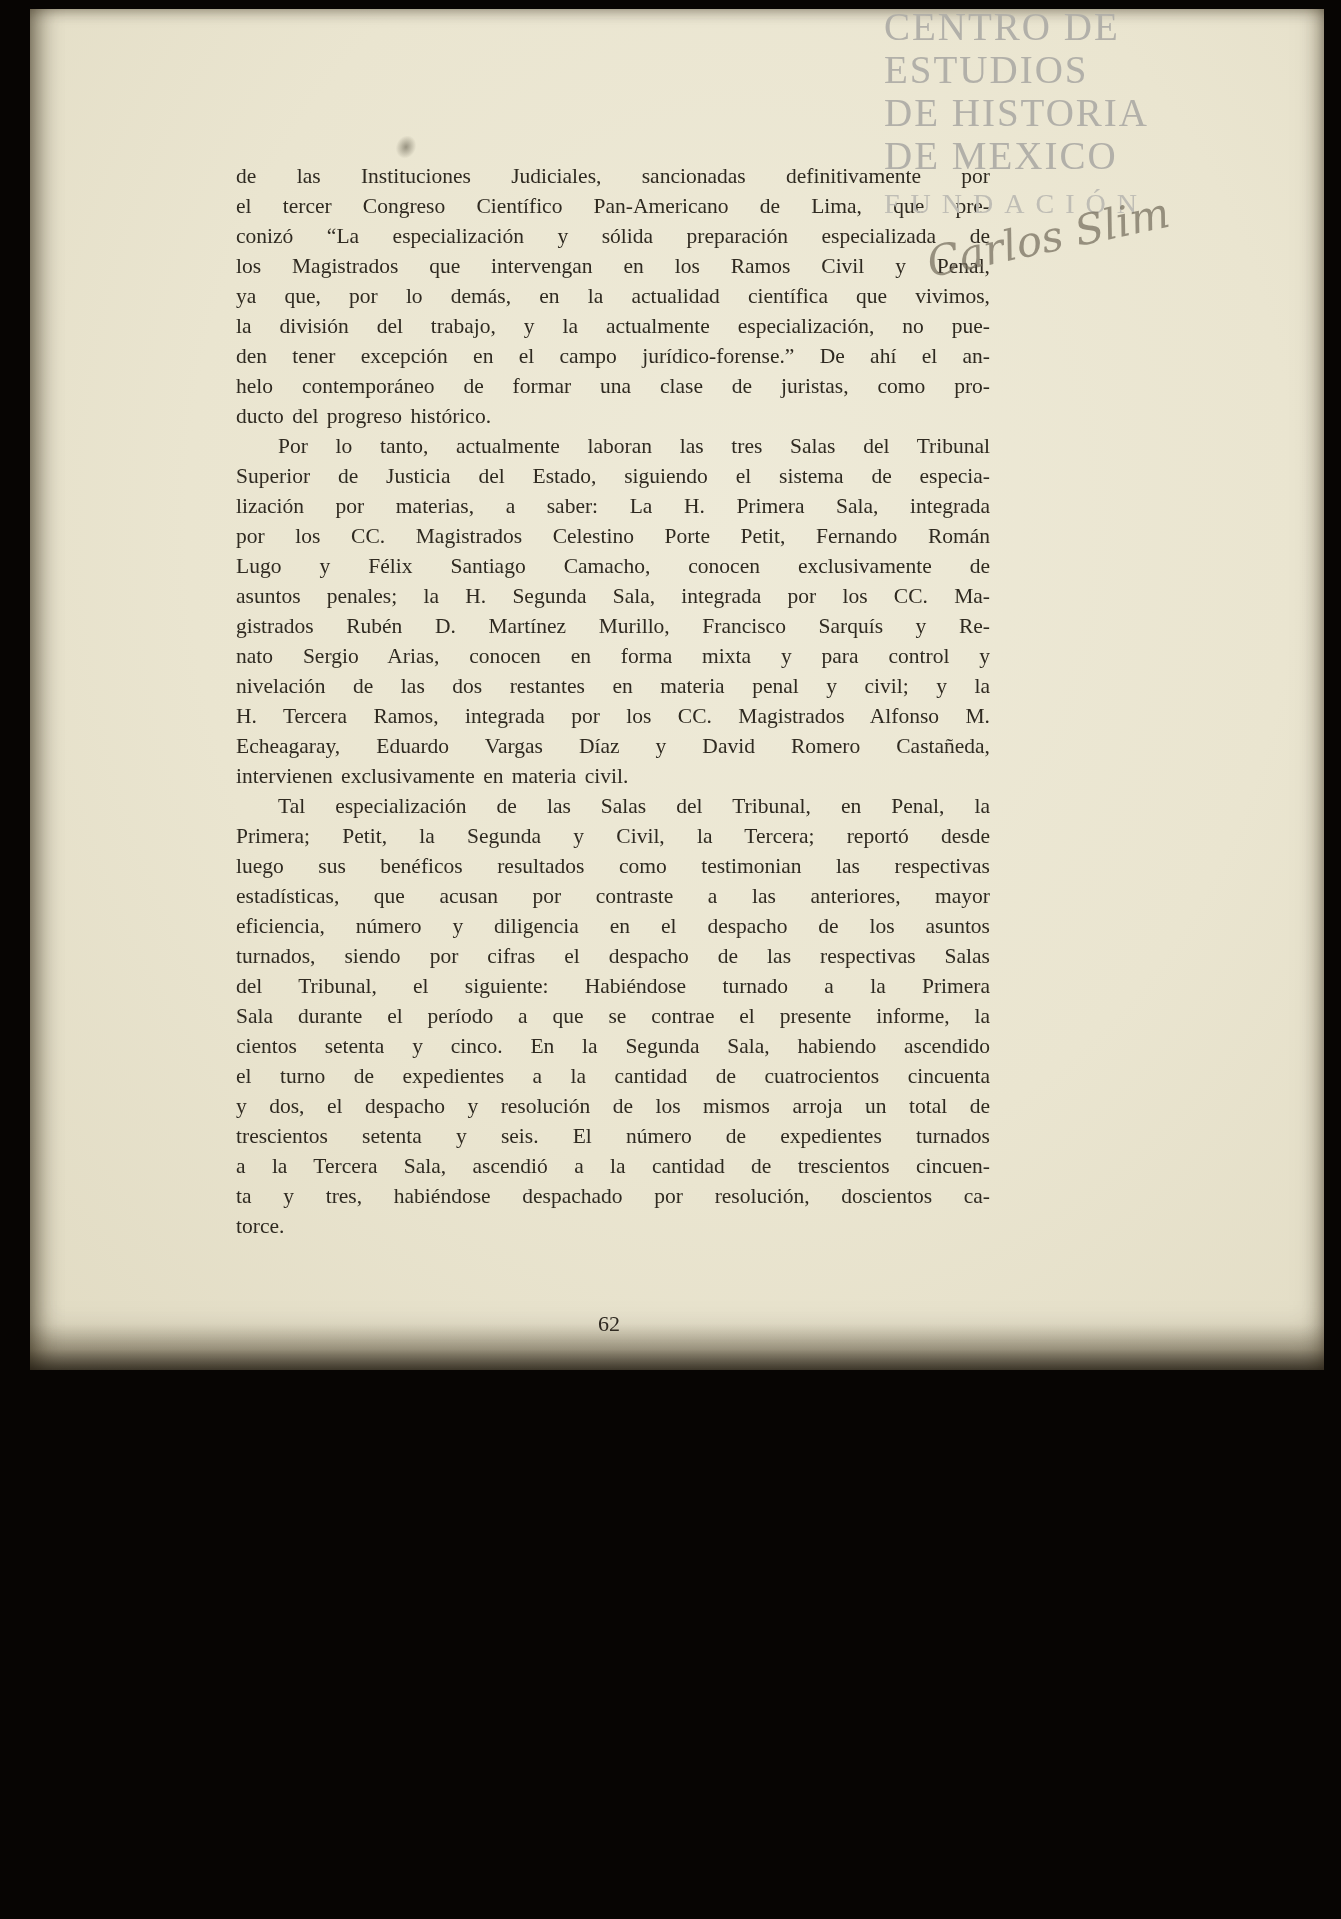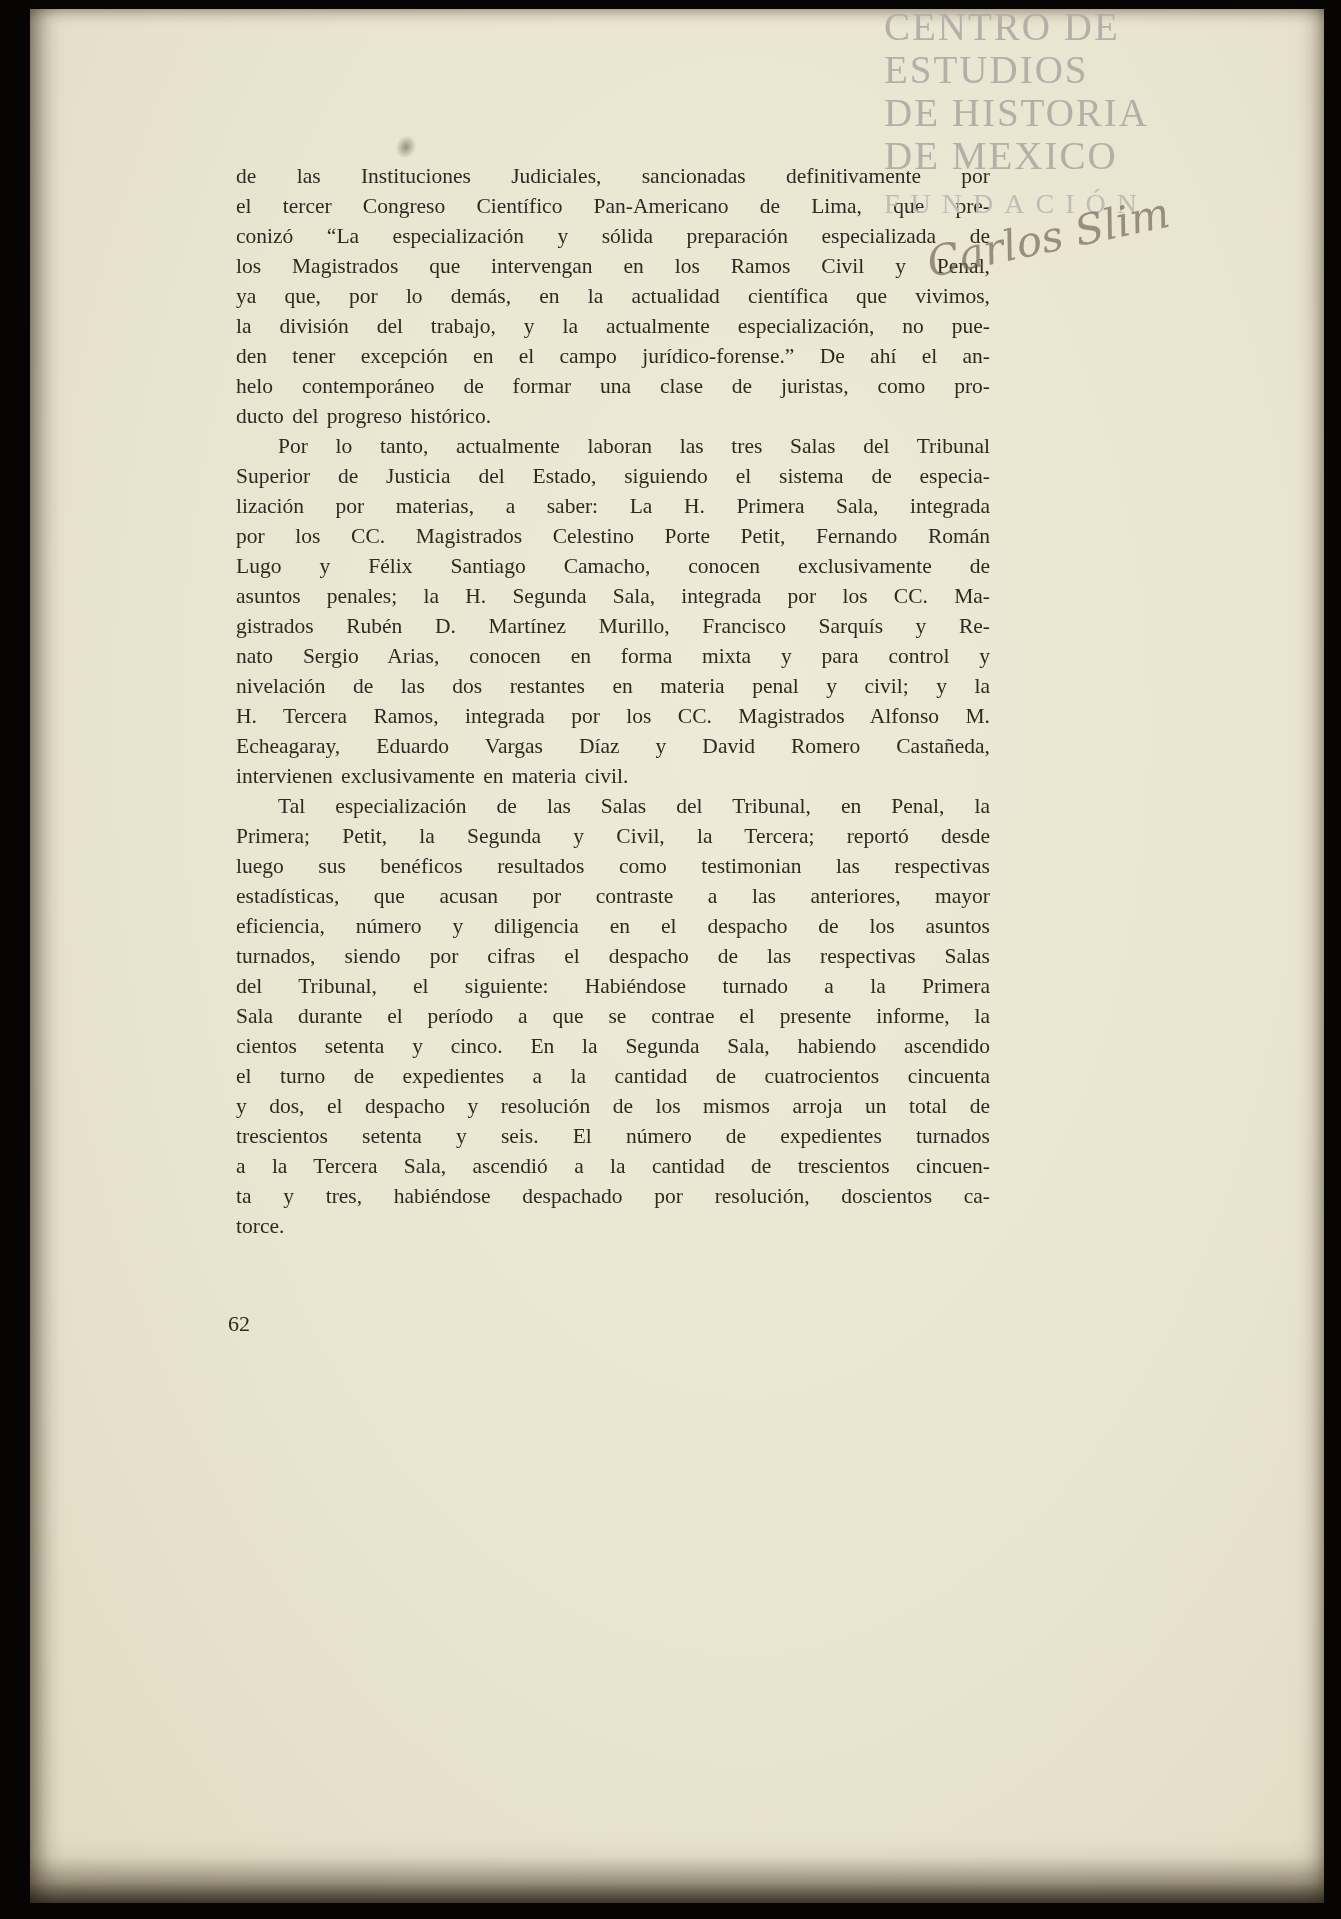--- a/index.html
+++ b/index.html
@@ -6,21 +6,21 @@
     margin: 0; padding: 0;
     width: 1341px; height: 1919px;
     overflow: hidden;
     background: #070503;
   }
 
   
   .paper {
     position: absolute;
     left: 30px; top: 9px;
-    width: 1294px; height: 1894px;
+    width: 1294px; height: 1361px;
     background: radial-gradient(ellipse at 55% 38%, #eeead8 0%, #eae5d0 55%, #e1dbc3 100%);
     box-shadow:
       inset 16px 0 24px -10px rgba(35,25,8,.55),
       inset -12px 0 18px -10px rgba(35,25,8,.42),
       inset 0 -34px 40px -14px rgba(35,25,8,.6),
       inset 0 10px 14px -8px rgba(35,25,8,.28);
   }
   .paper::after {
     content: "";
     position: absolute; left: 0; right: 0; bottom: 0; height: 46px;
@@ -89,21 +89,21 @@
     text-align-last: justify;
     margin-left: 8px;
   }
   .line.indent { padding-left: 42px; }
   .line.last { text-align-last: left; }
 
   .pagenum {
     position: absolute;
     left: 198px; top: 1302px;
     width: 762px;
-    text-align: left;
+    text-align: center;
     font-family: "Liberation Serif", "DejaVu Serif", serif;
     font-size: 22px;
     color: #2f2a21;
     z-index: 1;
   }
 </style>
 </head>
 <body>
 
 <div class="paper">

